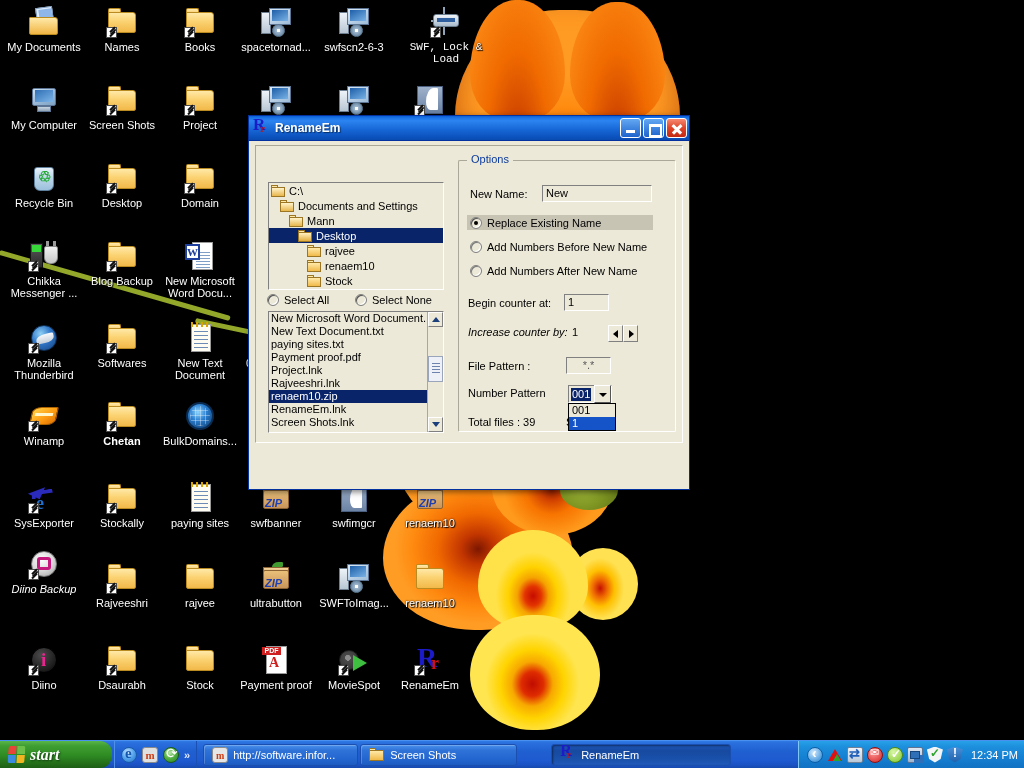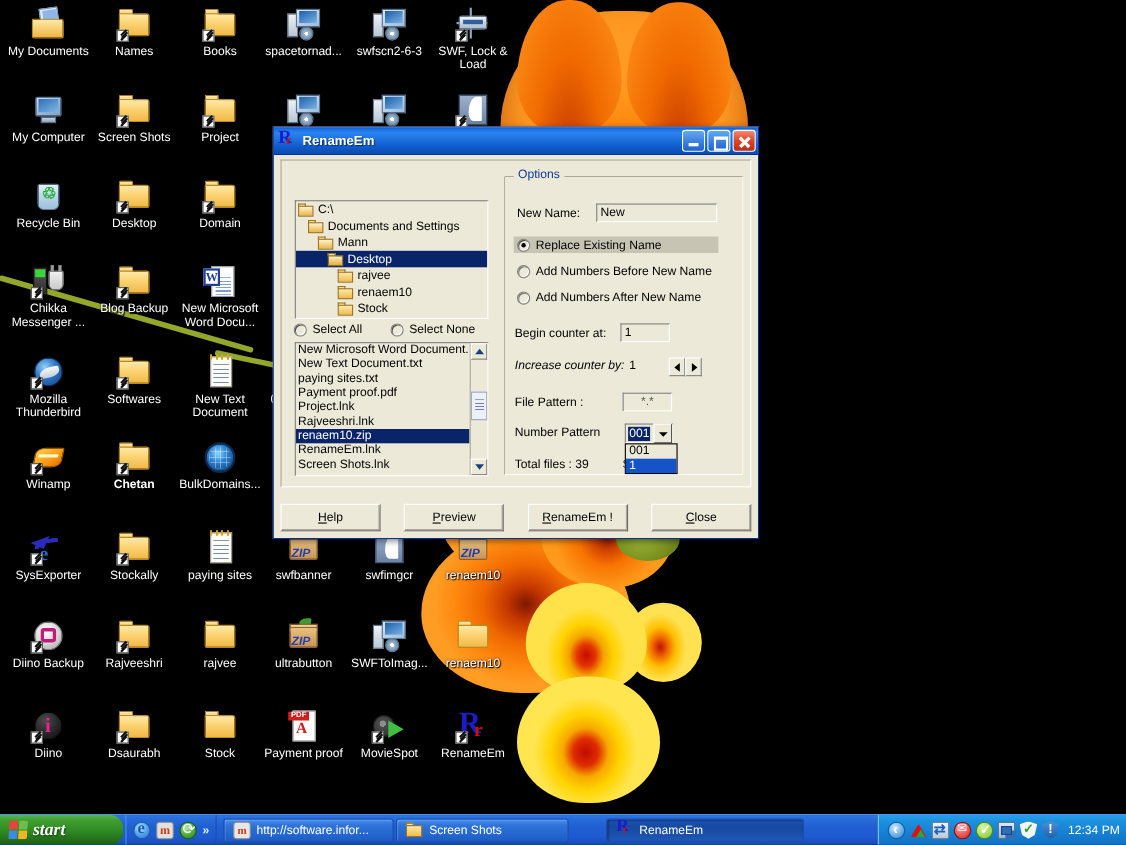--- a/index.html
+++ b/index.html
@@ -863,21 +863,21 @@
       </div>
       <div class="dicon" style="left: 316px; top: 6px;">
         <span class="glyph ic-setup">
           <span class="tower"></span>
           <span class="mon"></span>
           <span class="monscr"></span>
           <span class="cd"></span>
         </span>
         <span class="lbl">swfscn2-6-3</span>
       </div>
-      <div class="dicon" style="left: 392px; top: 6px;">
+      <div class="dicon" style="left: 408px; top: 6px; font-family: Liberation Mono, monospace;">
         <span class="glyph ic-swflock">
           <span class="cross"></span>
           <span class="cross2"></span>
           <span class="body"></span>
           <span class="bar"></span>
           <span class="shortcut"></span>
         </span>
         <span class="lbl">SWF, Lock &amp;
 Load</span>
       </div>
@@ -1079,21 +1079,21 @@
       </div>
       <div class="dicon" style="left: 392px; top: 482px;">
         <span class="glyph ic-zip">
           <span class="leaf"></span>
           <span class="lid"></span>
           <span class="box"></span>
           <span class="z">ZIP</span>
         </span>
         <span class="lbl">renaem10</span>
       </div>
-      <div class="dicon" style="left: 6px; top: 562px;">
+      <div class="dicon" style="left: 6px; top: 548px; font-style: italic;">
         <span class="glyph ic-diinob">
           <span class="circ"></span>
           <span class="mark"></span>
           <span class="shortcut"></span>
         </span>
         <span class="lbl">Diino Backup</span>
       </div>
       <div class="dicon" style="left: 84px; top: 562px;">
         <span class="glyph ic-folder">
           <span class="ftab"></span>
@@ -1194,34 +1194,20 @@
       <div class="tb-btns">
         <div class="tb-btn tb-min"></div>
         <div class="tb-btn tb-max"></div>
         <div class="tb-btn tb-close"></div>
       </div>
     </div>
 
     <div class="dlg-body">
       <div class="sunken-panel"></div>
 
-      <div class="btnrow">
-        <div class="dbtn">
-            <span><u>H</u>elp</span>
-          </div>
-        <div class="dbtn">
-            <span><u>P</u>review</span>
-          </div>
-        <div class="dbtn">
-            <span><u>R</u>enameEm !</span>
-          </div>
-        <div class="dbtn">
-            <span><u>C</u>lose</span>
-          </div>
-      </div>
     </div>
   </div>
 
 
   <div class="treeview" id="treeview">
       <div class="tnode open" style="padding-left: 2px;">
         <span class="ficon">
           <span class="ft"></span>
           <span class="fb"></span>
         </span>

